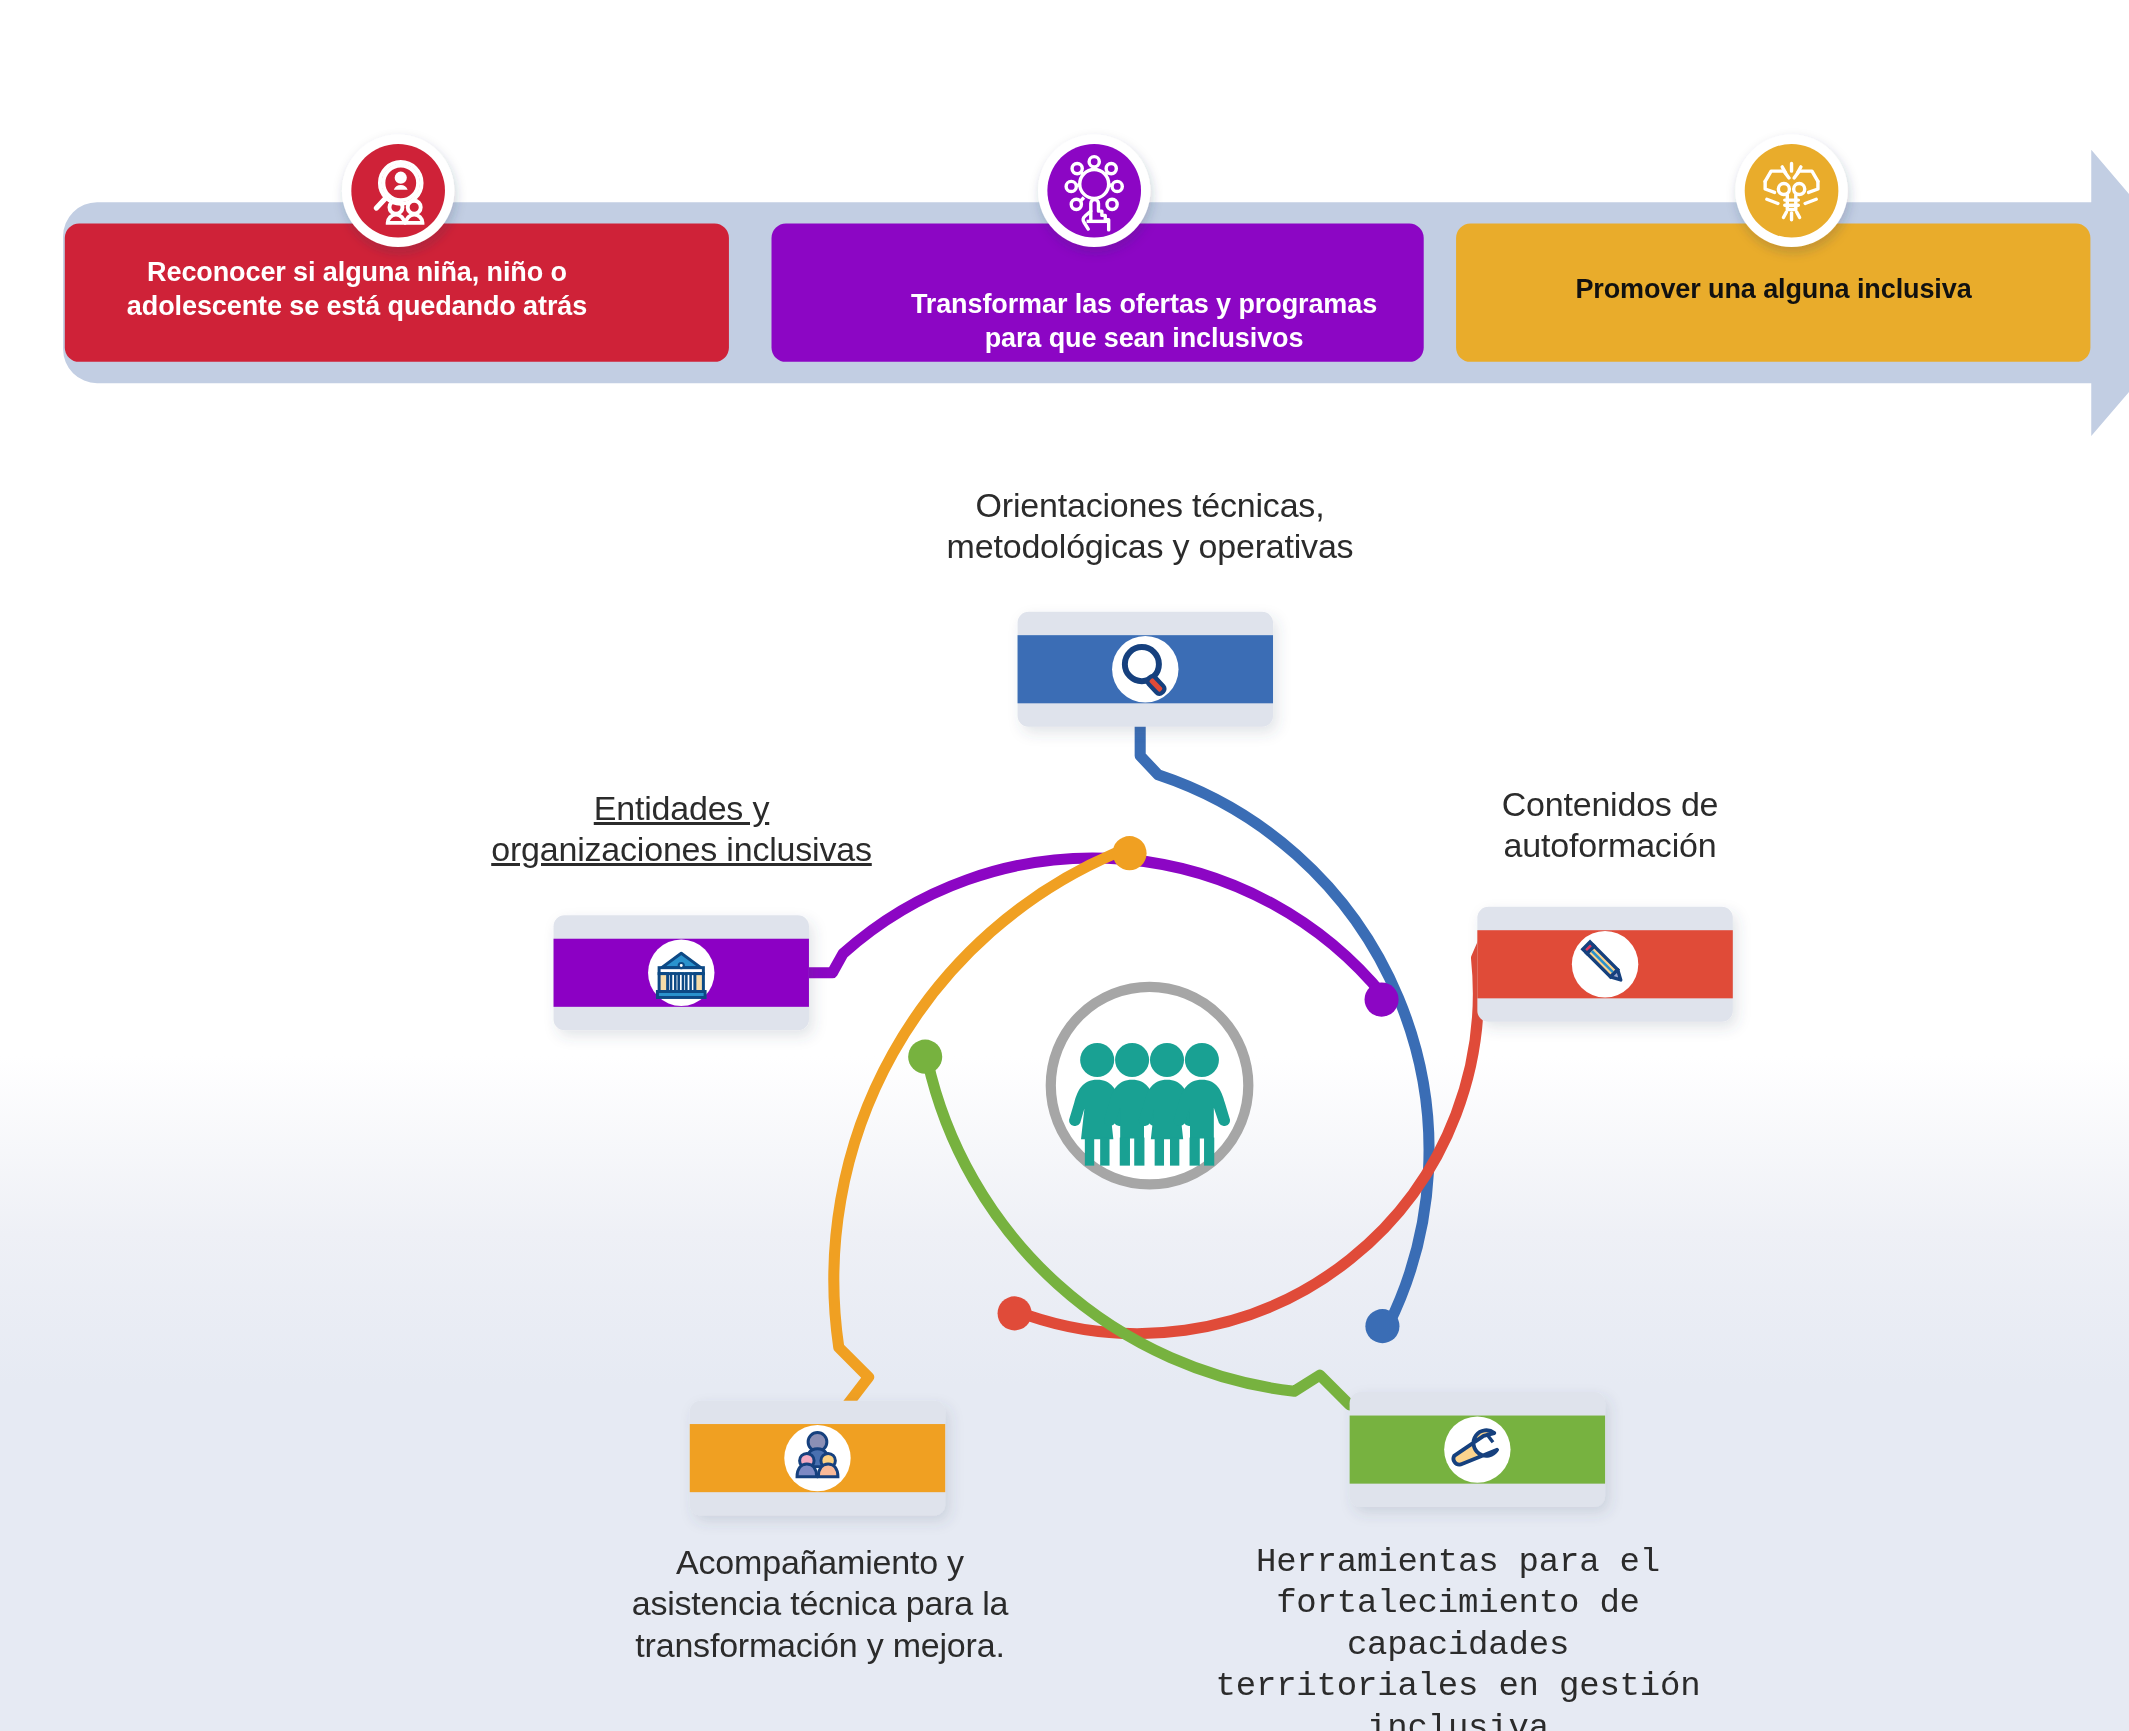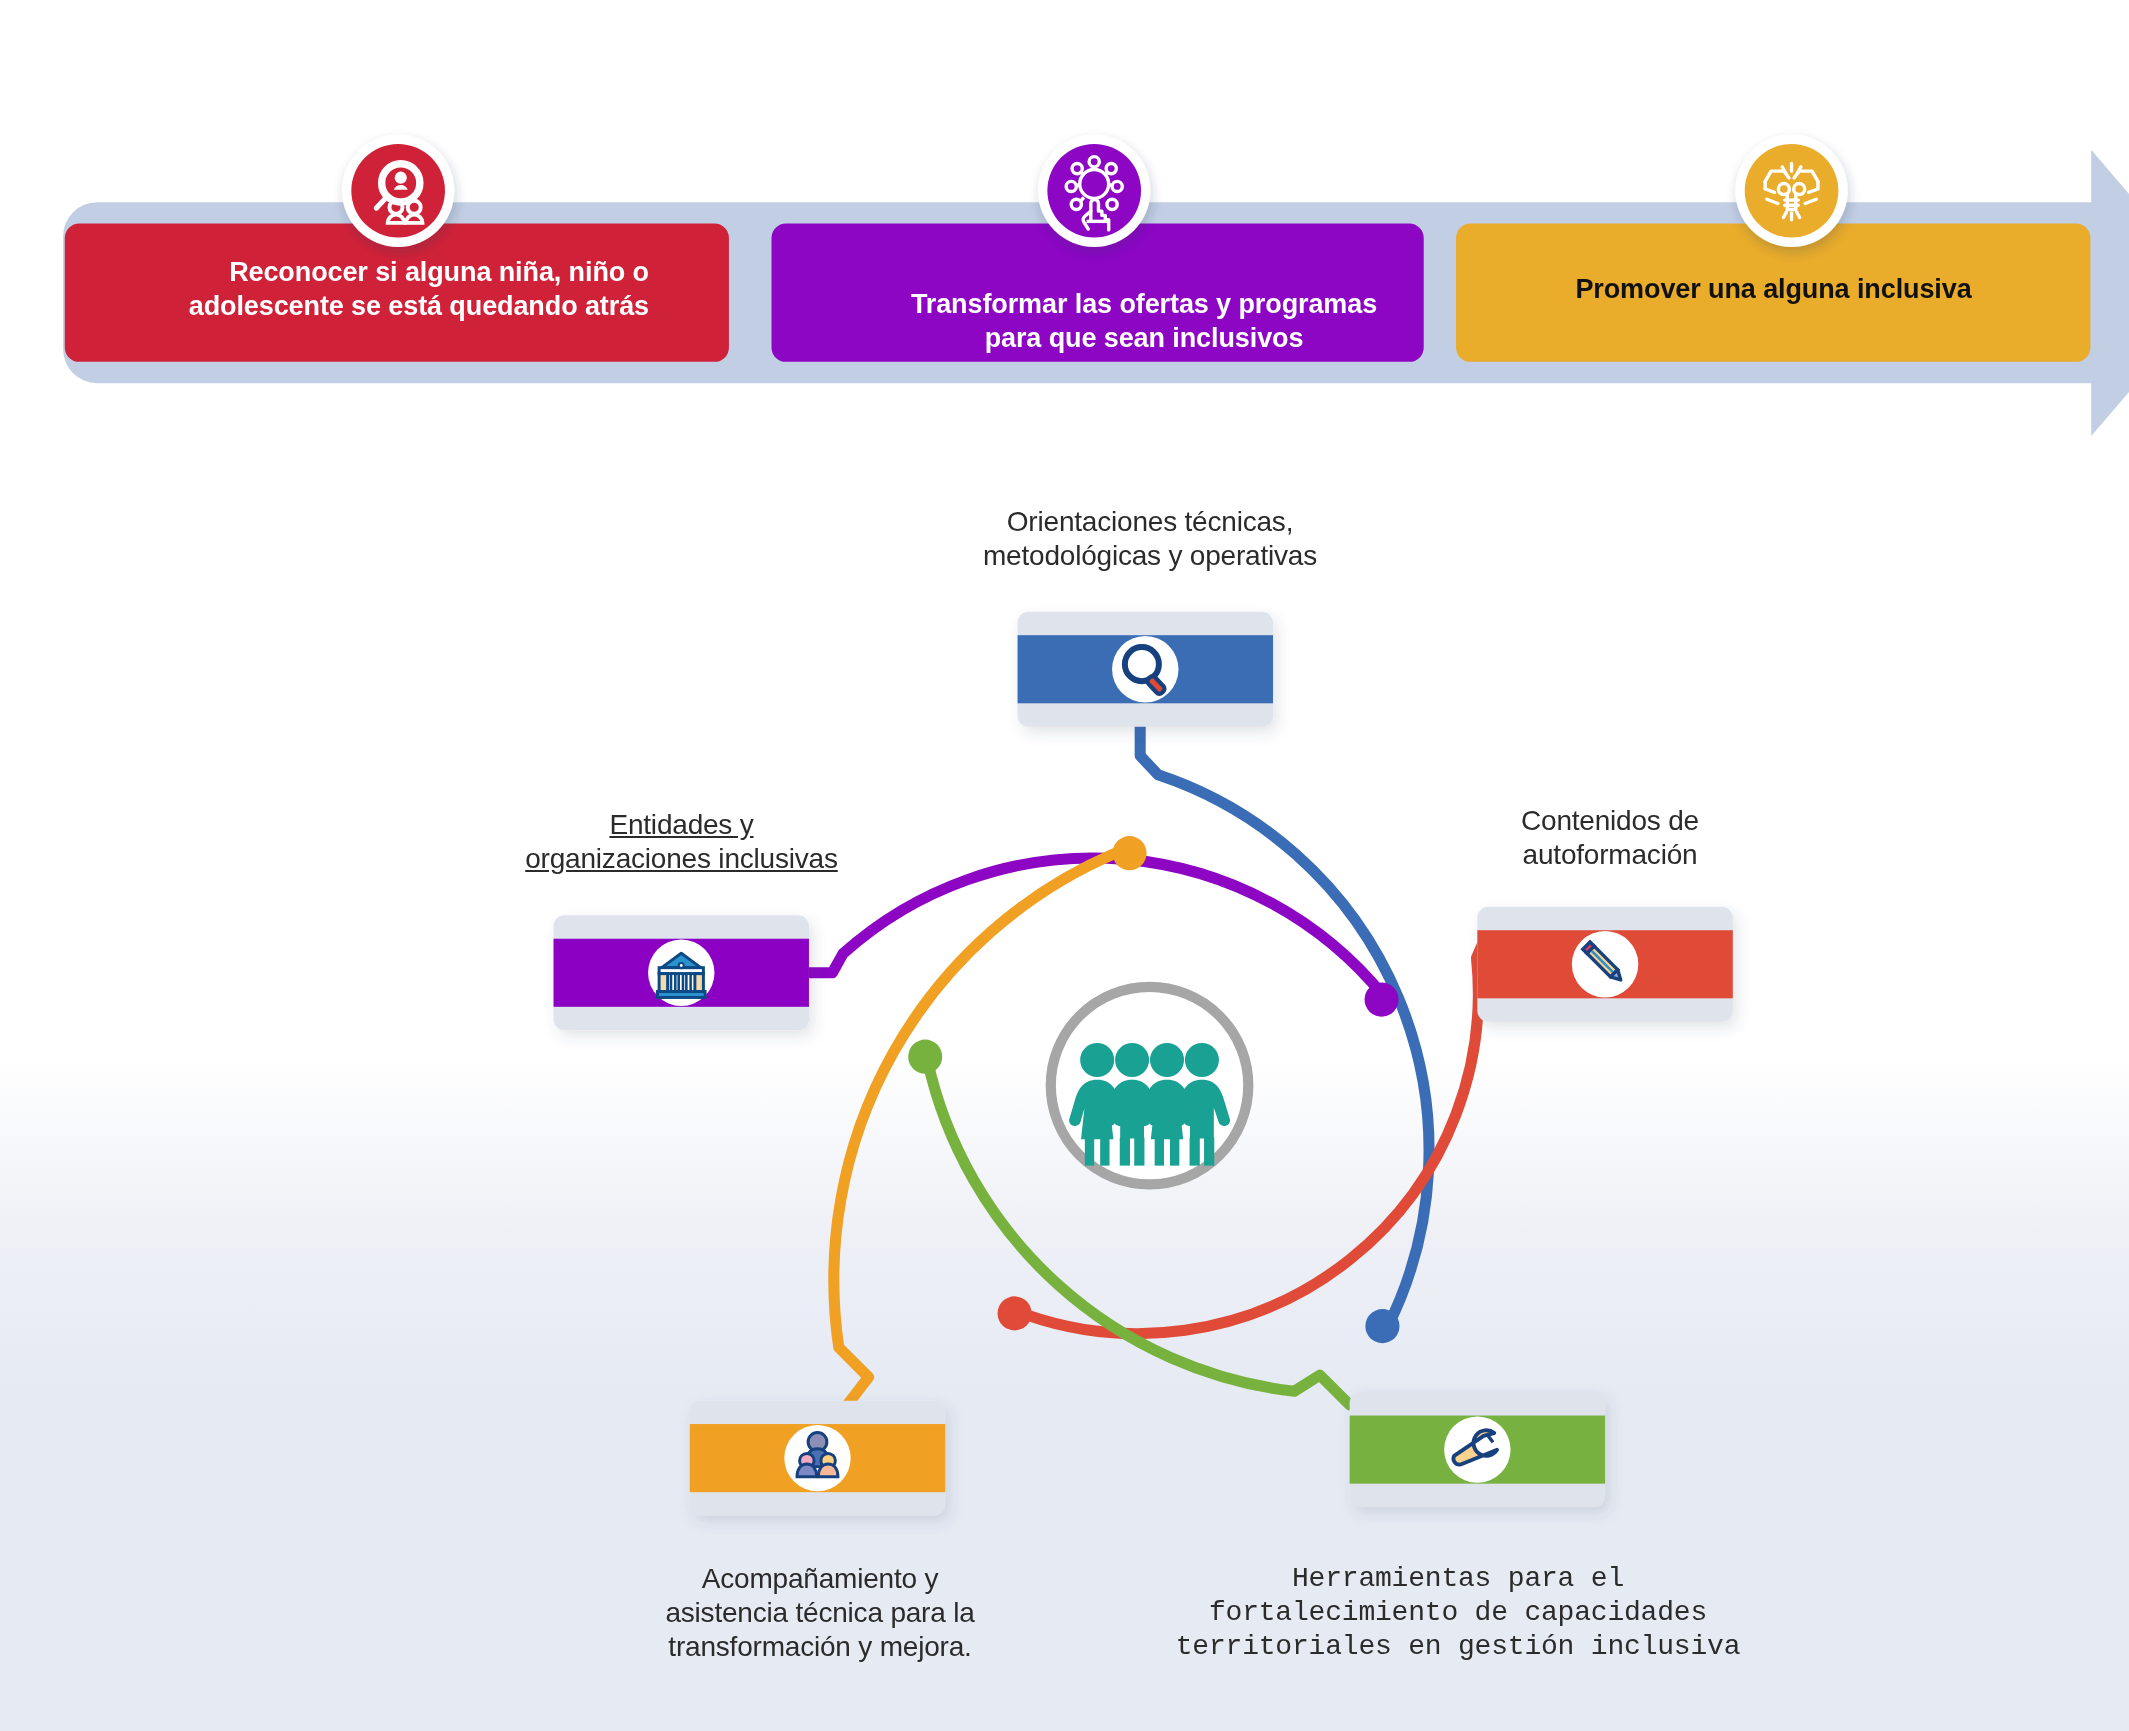--- a/index.html
+++ b/index.html
@@ -1,21 +1,21 @@
 <!DOCTYPE html>
 <html style="font-size:6.8px"><head>
 <meta charset="utf-8">
 <style>
   html,body{margin:0;padding:0;background:#fff;}
   body{font-family:"Liberation Sans", sans-serif;}
   #stage{position:relative;width:2271px;height:1731px;overflow:hidden;
          background:linear-gradient(to bottom,#ffffff 0px,#ffffff 1056px,#eef0f6 1235px,#e6eaf3 1384px,#e6eaf3 1731px);}
   svg.layer{position:absolute;left:0;top:0;width:2271px;height:1731px;overflow:visible;}
   .txt{position:absolute;color:#2b2b2b;line-height:1.22;text-align:center;white-space:pre-line;}
-  .lbl{font-size:28px;font-weight:400;letter-spacing:-0.2px;margin-top:20px;}
+  .lbl{font-size:34px;font-weight:400;letter-spacing:-0.2px;}
   .banner-text{position:absolute;text-align:center;font-weight:700;font-size:27px;line-height:1.25;white-space:pre-line;letter-spacing:-0.1px;}
 </style>
 </head>
 <body>
 
 <div id="stage">
 
   <svg class="layer" viewBox="0 0 5334 4066">
     <defs>
       <filter id="sh" x="-40%" y="-40%" width="200%" height="200%">
@@ -91,21 +91,21 @@
         <path d="M62,-22 l0,18 l-22,8"></path>
         <path d="M-10,10 l0,34 l20,0 l0,-34"></path>
         <path d="M-16,22 l32,0 M-16,34 l32,0"></path>
         <path d="M-58,20 l26,10 M58,20 l-26,10"></path>
         <path d="M0,-46 l0,-18 M-14,-42 l-8,-14 M14,-42 l8,-14"></path>
         <path d="M0,52 l0,16 M-12,50 l-7,13 M12,50 l7,13"></path>
       </g>
     </g>
   </svg>
 
-  <div class="banner-text" style="left:65px;top:256px;width:584px;color:#ffffff;text-align:right;">Reconocer si alguna niña, niño o
+  <div class="banner-text" style="left:65px;top:256px;width:584px;color:#ffffff;">Reconocer si alguna niña, niño o
 adolescente se está quedando atrás</div>
   <div class="banner-text" style="left:772px;top:256px;width:744px;color:#ffffff;margin-top:32px;">Transformar las ofertas y programas
 para que sean inclusivos</div>
   <div class="banner-text" style="left:1456px;top:273px;width:635px;color:#111111;">Promover una alguna inclusiva</div>
 
   <svg class="layer" viewBox="0 0 5334 4066">
 
     <g fill="none" stroke-linecap="round" stroke-linejoin="round" stroke-width="26">
 
       <path stroke="#3a6db5" d="M2678,1700 L2678,1775 L2720,1820

